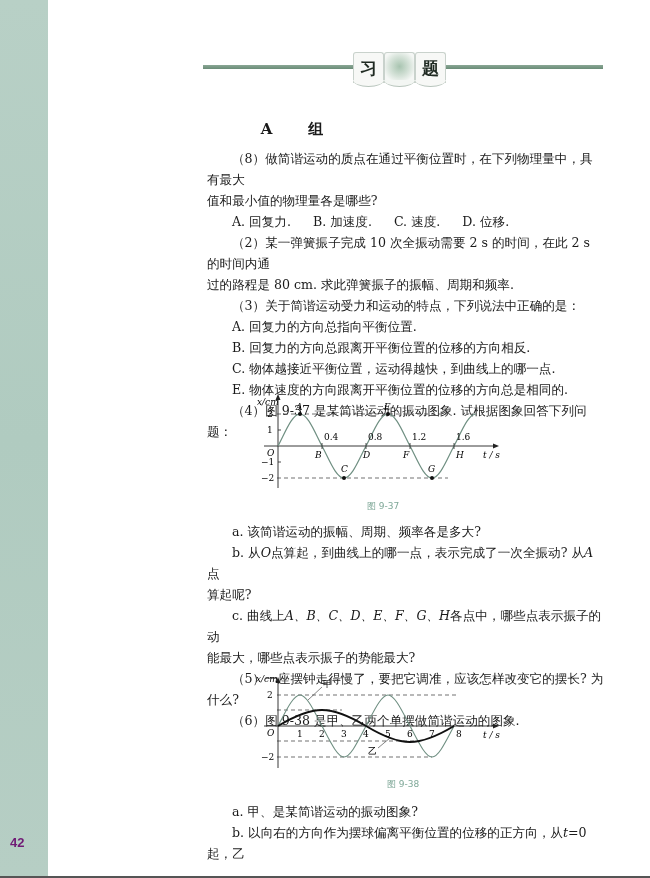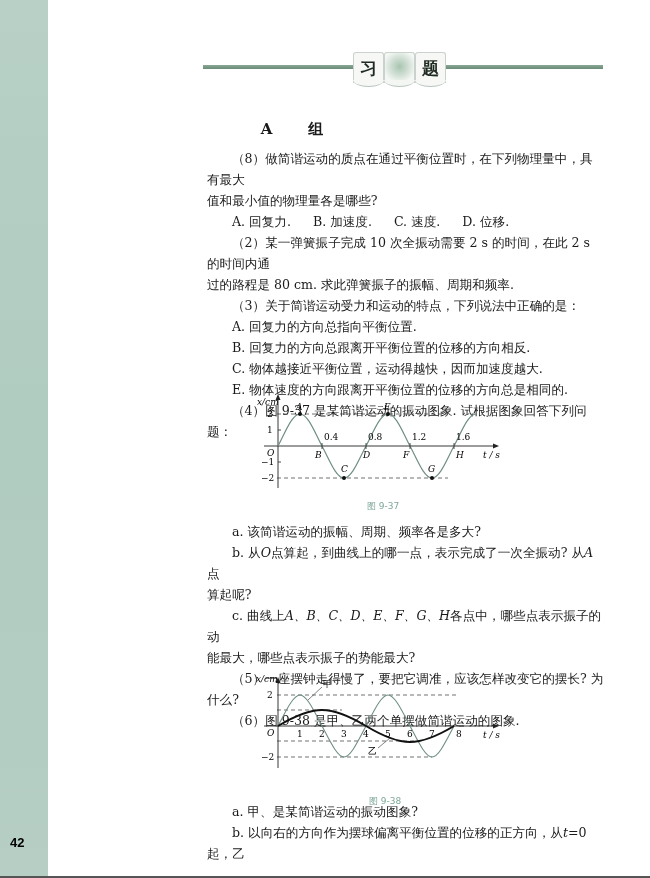--- a/index.html
+++ b/index.html
@@ -9,21 +9,21 @@
     font-family: "DejaVu Serif", "Liberation Serif", serif;
     color: #1a1a1a;
   }
   .side-band {
     position: absolute; left: 0; top: 0; width: 48px; height: 878px;
     background: linear-gradient(180deg, #b8d0c6 0%, #b0cbc0 50%, #b6cec4 100%);
   }
   .page-num {
     position: absolute; left: 10px; top: 835px; width: 20px;
     font-family: "Liberation Sans", "DejaVu Sans", sans-serif;
-    font-size: 13px; font-weight: bold; color: #000000;
+    font-size: 13px; font-weight: bold; color: #701a75;
   }
   .bottom-rule {
     position: absolute; left: 0; top: 876px; width: 650px; height: 2px; background: #555;
   }
   .banner { position: absolute; left: 203px; top: 52px; width: 400px; height: 34px; }
   .banner-line {
     position: absolute; top: 13px; height: 4px;
     background: linear-gradient(180deg, #8aa795, #6a8c77);
   }
   .banner-line.left { left: 0; width: 150px; }
@@ -90,21 +90,21 @@
   <p class="p indent1">（8）做简谐运动的质点在通过平衡位置时，在下列物理量中，具有最大</p>
   <p class="p">值和最小值的物理量各是哪些?</p>
   <p class="p opt opt-inline">
     <span>A. 回复力.</span><span>B. 加速度.</span><span>C. 速度.</span><span>D. 位移.</span>
   </p>
   <p class="p indent1">（2）某一弹簧振子完成 10 次全振动需要 2 s 的时间，在此 2 s 的时间内通</p>
   <p class="p">过的路程是 80 cm. 求此弹簧振子的振幅、周期和频率.</p>
   <p class="p indent1">（3）关于简谐运动受力和运动的特点，下列说法中正确的是：</p>
   <p class="p opt">A. 回复力的方向总指向平衡位置.</p>
   <p class="p opt">B. 回复力的方向总跟离开平衡位置的位移的方向相反.</p>
-  <p class="p opt">C. 物体越接近平衡位置，运动得越快，因而加速度越大.</p>
+  <p class="p opt">C. 物体越接近平衡位置，运动得越快，到曲线上的哪一点.</p>
   <p class="p opt">E. 物体速度的方向跟离开平衡位置的位移的方向总是相同的.</p>
   <p class="p indent1">（4）图 9-37 是某简谐运动的振动图象. 试根据图象回答下列问题：</p>
 </div>
 
 <svg class="figure" style="left:250px; top:392px;" width="260" height="105" viewBox="0 0 260 105">
 
   <line x1="27" y1="22" x2="198" y2="22" stroke="#333" stroke-width="0.7" stroke-dasharray="4,3"></line>
   <line x1="27" y1="86" x2="198" y2="86" stroke="#333" stroke-width="0.7" stroke-dasharray="4,3"></line>
 
   <line x1="28" y1="96" x2="28" y2="5" stroke="#222" stroke-width="0.9"></line>
@@ -186,18 +186,18 @@
   <text x="157" y="65" font-size="9">6</text>
   <text x="179" y="65" font-size="9">7</text>
   <text x="206" y="65" font-size="9">8</text>
   <text x="233" y="66" font-size="9" font-style="italic">t / s</text>
 
   <line x1="58" y1="28" x2="72" y2="15" stroke="#333" stroke-width="0.6"></line>
   <text x="73" y="15" font-size="9">甲</text>
   <line x1="128" y1="76" x2="140" y2="66" stroke="#333" stroke-width="0.6"></line>
   <text x="118" y="82" font-size="9">乙</text>
 </svg>
-<div class="caption" style="left:369px; top:778px;margin-top:17px;">图 9-38</div>
+<div class="caption" style="left:387px; top:778px;">图 9-38</div>
 
 <div class="text" style="top:801px;">
   <p class="p indent1">a. 甲、是某简谐运动的振动图象?</p>
   <p class="p indent1"><span>b. 以向右的方向作为摆球偏离平衡位置的位移的正方向，从</span><span class="it">t</span><span>=0起，乙</span></p>
 </div>
 
 </body></html>

